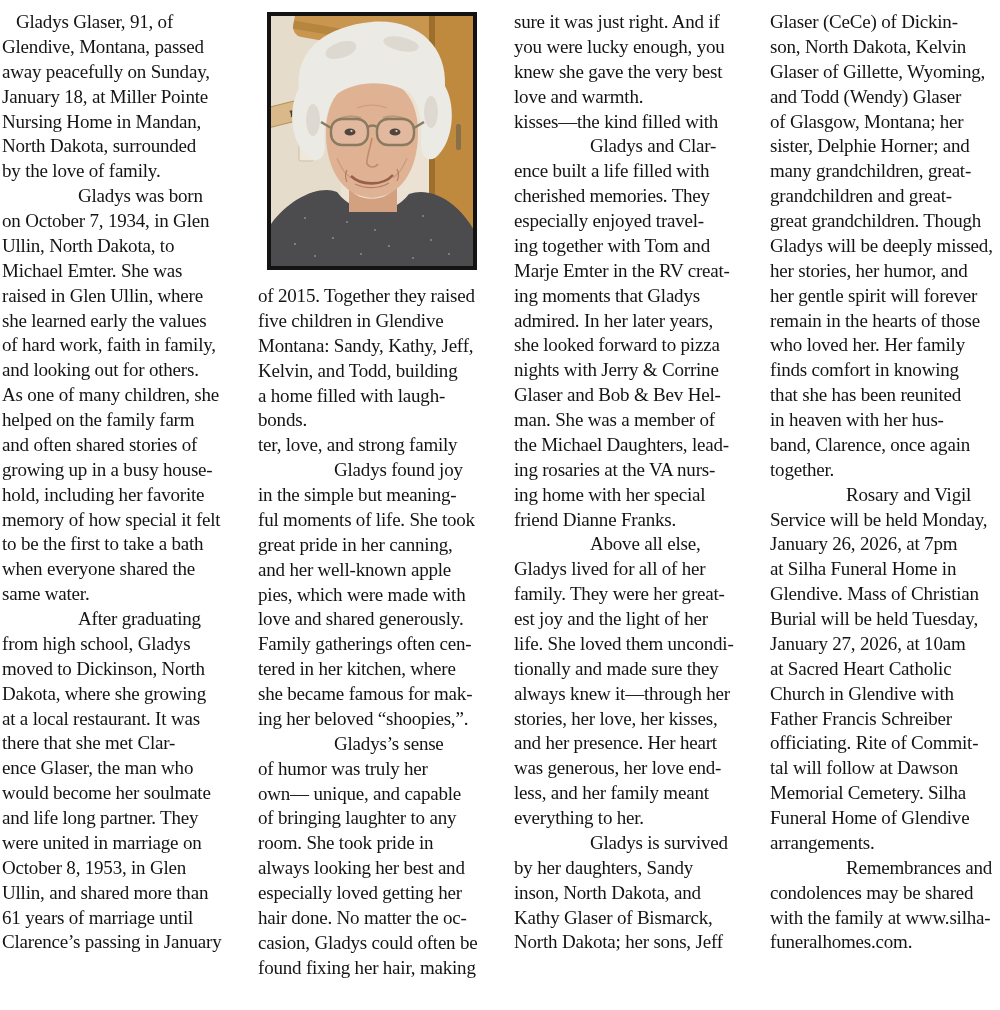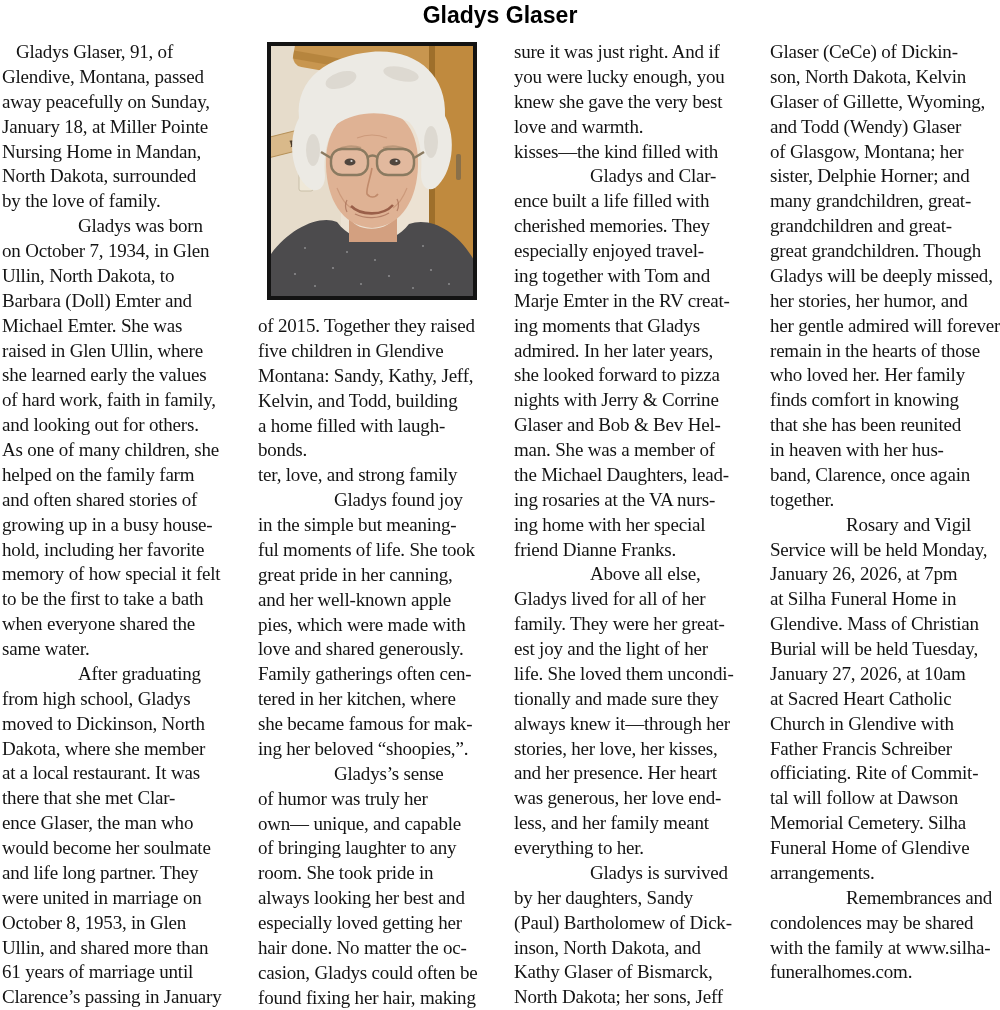--- a/index.html
+++ b/index.html
@@ -47,55 +47,53 @@
     padding:0;
     background:#e9dfd0;
   }
   figure.photo svg { display:block; width:202px; height:250px; }
 </style>
 </head>
 <body>
 
 <div class="page">
 
-  <h1 class="title">Gladys Glaser</h1>
 
   <div class="columns">
 
     <div class="col">
       <div class="col-text">
           <div class="line ind-1">Gladys Glaser, 91, of</div>
           <div class="line">Glendive, Montana, passed</div>
           <div class="line">away peacefully on Sunday,</div>
           <div class="line">January 18, at Miller Pointe</div>
           <div class="line">Nursing Home in Mandan,</div>
           <div class="line">North Dakota, surrounded</div>
           <div class="line">by the love of family.</div>
           <div class="line ind-2">Gladys was born</div>
           <div class="line">on October 7, 1934, in Glen</div>
           <div class="line">Ullin, North Dakota, to</div>
-          <div class="line">Barbara (Doll) Emter and</div>
           <div class="line">Michael Emter. She was</div>
           <div class="line">raised in Glen Ullin, where</div>
           <div class="line">she learned early the values</div>
           <div class="line">of hard work, faith in family,</div>
           <div class="line">and looking out for others.</div>
           <div class="line">As one of many children, she</div>
           <div class="line">helped on the family farm</div>
           <div class="line">and often shared stories of</div>
           <div class="line">growing up in a busy house-</div>
           <div class="line">hold, including her favorite</div>
           <div class="line">memory of how special it felt</div>
           <div class="line">to be the first to take a bath</div>
           <div class="line">when everyone shared the</div>
           <div class="line">same water.</div>
           <div class="line ind-2">After graduating</div>
           <div class="line">from high school, Gladys</div>
           <div class="line">moved to Dickinson, North</div>
-          <div class="line">Dakota, where she member</div>
+          <div class="line">Dakota, where she growing</div>
           <div class="line">at a local restaurant. It was</div>
           <div class="line">there that she met Clar-</div>
           <div class="line">ence Glaser, the man who</div>
           <div class="line">would become her soulmate</div>
           <div class="line">and life long partner. They</div>
           <div class="line">were united in marriage on</div>
           <div class="line">October 8, 1953, in Glen</div>
           <div class="line">Ullin, and shared more than</div>
           <div class="line">61 years of marriage until</div>
           <div class="line">Clarence’s passing in January</div>
@@ -254,41 +252,40 @@
           <div class="line">life. She loved them uncondi-</div>
           <div class="line">tionally and made sure they</div>
           <div class="line">always knew it—through her</div>
           <div class="line">stories, her love, her kisses,</div>
           <div class="line">and her presence. Her heart</div>
           <div class="line">was generous, her love end-</div>
           <div class="line">less, and her family meant</div>
           <div class="line">everything to her.</div>
           <div class="line ind-2">Gladys is survived</div>
           <div class="line">by her daughters, Sandy</div>
-          <div class="line">(Paul) Bartholomew of Dick-</div>
           <div class="line">inson, North Dakota, and</div>
           <div class="line">Kathy Glaser of Bismarck,</div>
           <div class="line">North Dakota; her sons, Jeff</div>
         </div>
     </div>
 
     <div class="col">
       <div class="col-text">
           <div class="line">Glaser (CeCe) of Dickin-</div>
           <div class="line">son, North Dakota, Kelvin</div>
           <div class="line">Glaser of Gillette, Wyoming,</div>
           <div class="line">and Todd (Wendy) Glaser</div>
           <div class="line">of Glasgow, Montana; her</div>
           <div class="line">sister, Delphie Horner; and</div>
           <div class="line">many grandchildren, great-</div>
           <div class="line">grandchildren and great-</div>
           <div class="line">great grandchildren. Though</div>
           <div class="line">Gladys will be deeply missed,</div>
           <div class="line">her stories, her humor, and</div>
-          <div class="line">her gentle admired will forever</div>
+          <div class="line">her gentle spirit will forever</div>
           <div class="line">remain in the hearts of those</div>
           <div class="line">who loved her. Her family</div>
           <div class="line">finds comfort in knowing</div>
           <div class="line">that she has been reunited</div>
           <div class="line">in heaven with her hus-</div>
           <div class="line">band, Clarence, once again</div>
           <div class="line">together.</div>
           <div class="line ind-2">Rosary and Vigil</div>
           <div class="line">Service will be held Monday,</div>
           <div class="line">January 26, 2026, at 7pm</div>

